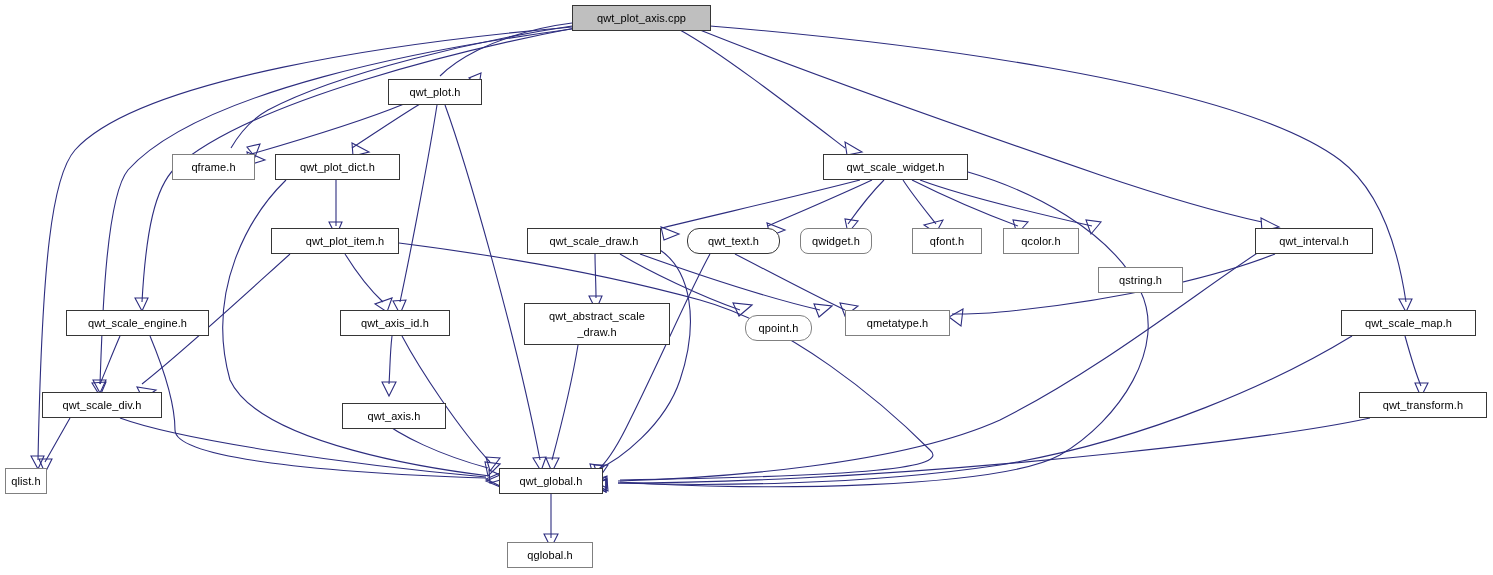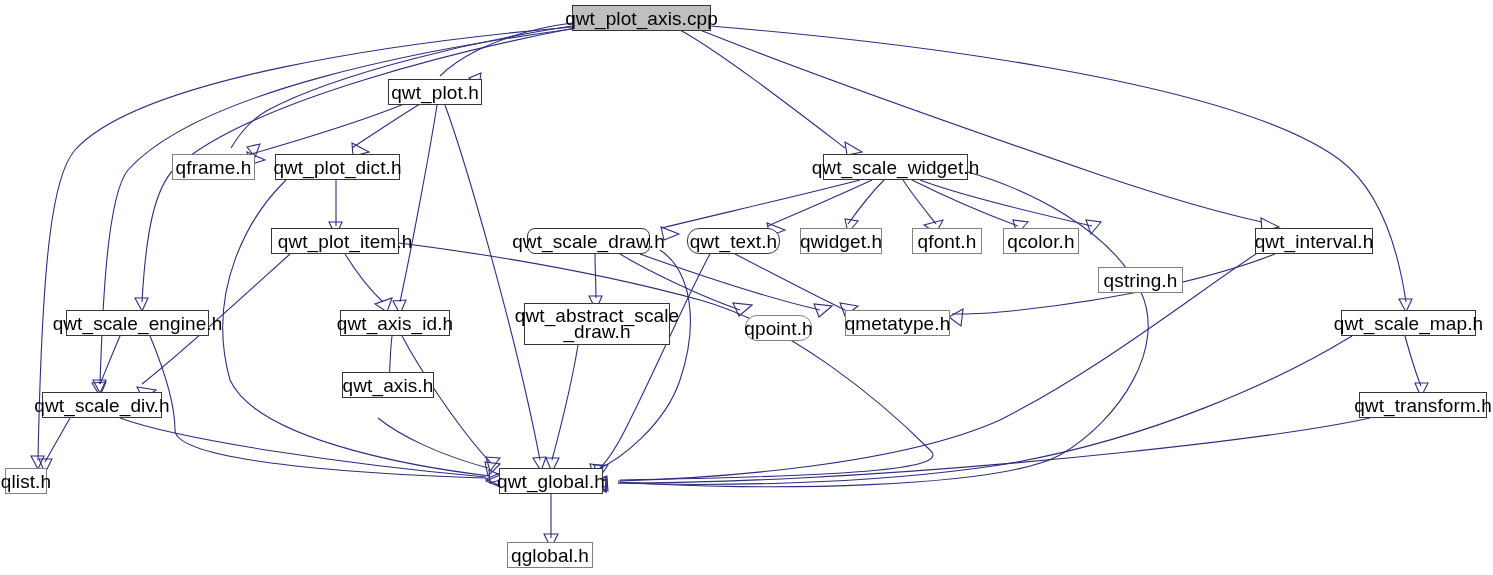--- a/index.html
+++ b/index.html
@@ -33,21 +33,21 @@
     position: absolute;
     box-sizing: border-box;
     display: flex;
     align-items: center;
     justify-content: center;
     text-align: center;
     white-space: nowrap;
     background: #ffffff;
     border: 1px solid #808080;
     color: #000000;
-    font-size: 19px;
+    font-size: 11px;
     line-height: 15px;
     letter-spacing: 0.1px;
     z-index: 2;
   }
   .node.internal {
     border: 1.4px solid #363636;
   }
   .node.root {
     background: #bfbfbf;
     border: 1.4px solid #363636;
@@ -239,34 +239,34 @@
         <path d="M558,534 l-7,14 l-7,-14 z Z" fill="#2d2d7f" stroke="#2d2d7f" stroke-width="1"></path>
       </g>
     </svg>
   <div id="node-layer">
       <div class="node root" style="left: 572px; top: 5px; width: 139px; height: 26px;">qwt_plot_axis.cpp</div>
       <div class="node internal" style="left: 388px; top: 79px; width: 94px; height: 26px;">qwt_plot.h</div>
       <div class="node external" style="left: 172px; top: 154px; width: 83px; height: 26px;">qframe.h</div>
       <div class="node internal" style="left: 275px; top: 154px; width: 125px; height: 26px;">qwt_plot_dict.h</div>
       <div class="node internal" style="left: 823px; top: 154px; width: 145px; height: 26px;">qwt_scale_widget.h</div>
       <div class="node internal" style="left: 271px; top: 228px; width: 128px; height: 26px; padding-left: 20px;">qwt_plot_item.h</div>
-      <div class="node internal" style="left: 527px; top: 228px; width: 123px; height: 26px; border-radius: 8px;">qwt_scale_draw.h</div>
+      <div class="node internal" style="left: 527px; top: 228px; width: 134px; height: 26px;">qwt_scale_draw.h</div>
       <div class="node internal" style="left: 687px; top: 228px; width: 93px; height: 26px; border-radius: 12px;">qwt_text.h</div>
-      <div class="node external" style="left: 800px; top: 228px; width: 82px; height: 26px;">qwidget.h</div>
+      <div class="node external" style="left: 800px; top: 228px; width: 72px; height: 26px; border-radius: 8px;">qwidget.h</div>
       <div class="node external" style="left: 912px; top: 228px; width: 70px; height: 26px;">qfont.h</div>
       <div class="node external" style="left: 1003px; top: 228px; width: 76px; height: 26px;">qcolor.h</div>
       <div class="node external" style="left: 1098px; top: 228px; width: 85px; height: 26px; margin-top: 39px;">qstring.h</div>
       <div class="node internal" style="left: 1255px; top: 228px; width: 118px; height: 26px;">qwt_interval.h</div>
       <div class="node internal" style="left: 66px; top: 310px; width: 143px; height: 26px;">qwt_scale_engine.h</div>
       <div class="node internal" style="left: 340px; top: 310px; width: 110px; height: 26px;">qwt_axis_id.h</div>
       <div class="node internal two-line" style="left: 524px; top: 303px; width: 146px; height: 42px;">qwt_abstract_scale
 _draw.h</div>
       <div class="node external" style="left: 745px; top: 315px; width: 67px; height: 26px; border-radius: 12px;">qpoint.h</div>
       <div class="node external" style="left: 845px; top: 310px; width: 105px; height: 26px;">qmetatype.h</div>
       <div class="node internal" style="left: 1341px; top: 310px; width: 135px; height: 26px;">qwt_scale_map.h</div>
       <div class="node internal" style="left: 42px; top: 392px; width: 120px; height: 26px;">qwt_scale_div.h</div>
-      <div class="node internal" style="left: 342px; top: 372px; width: 92px; height: 26px;">qwt_axis.h</div>
+      <div class="node internal" style="left: 342px; top: 403px; width: 104px; height: 26px;">qwt_axis.h</div>
       <div class="node internal" style="left: 1359px; top: 392px; width: 128px; height: 26px;">qwt_transform.h</div>
       <div class="node external" style="left: 5px; top: 468px; width: 42px; height: 26px;">qlist.h</div>
       <div class="node internal" style="left: 499px; top: 468px; width: 104px; height: 26px;">qwt_global.h</div>
       <div class="node external" style="left: 507px; top: 542px; width: 86px; height: 26px;">qglobal.h</div>
     </div>
 </div>
 
 </body></html>

